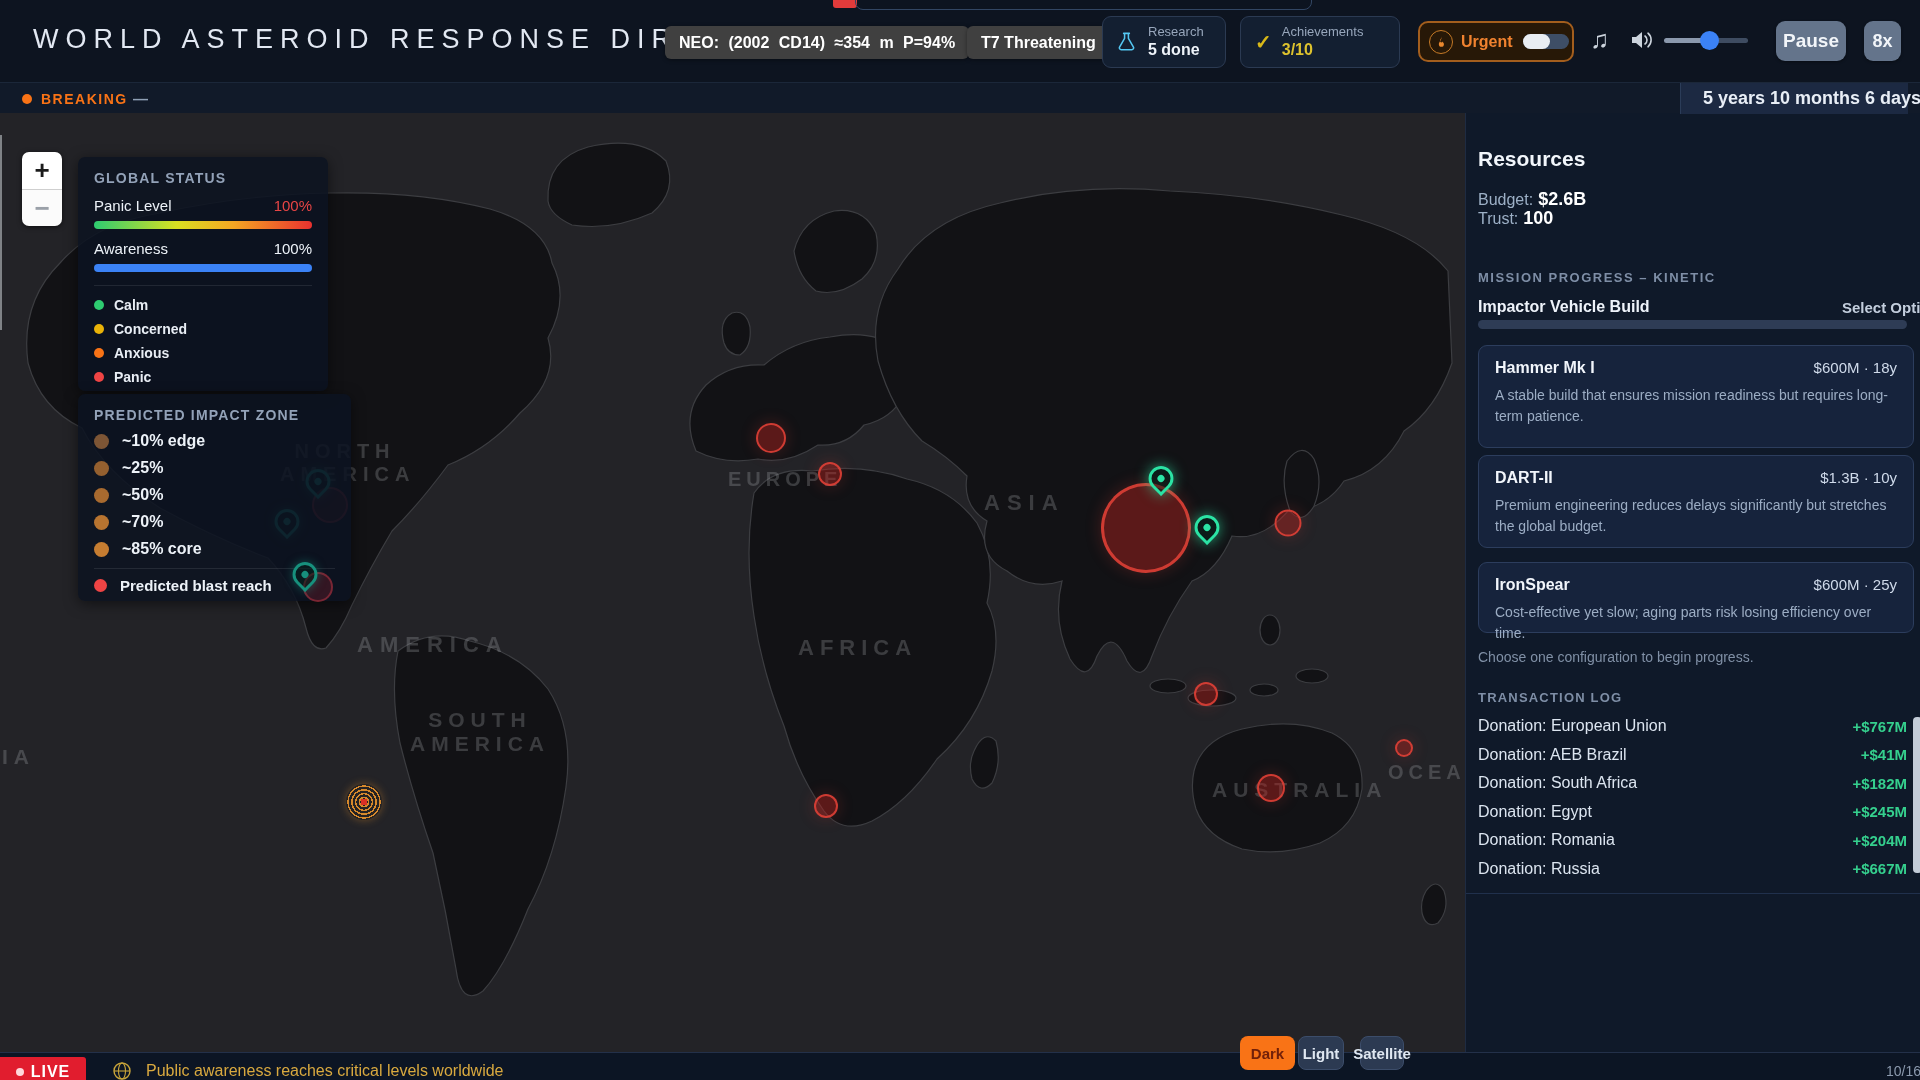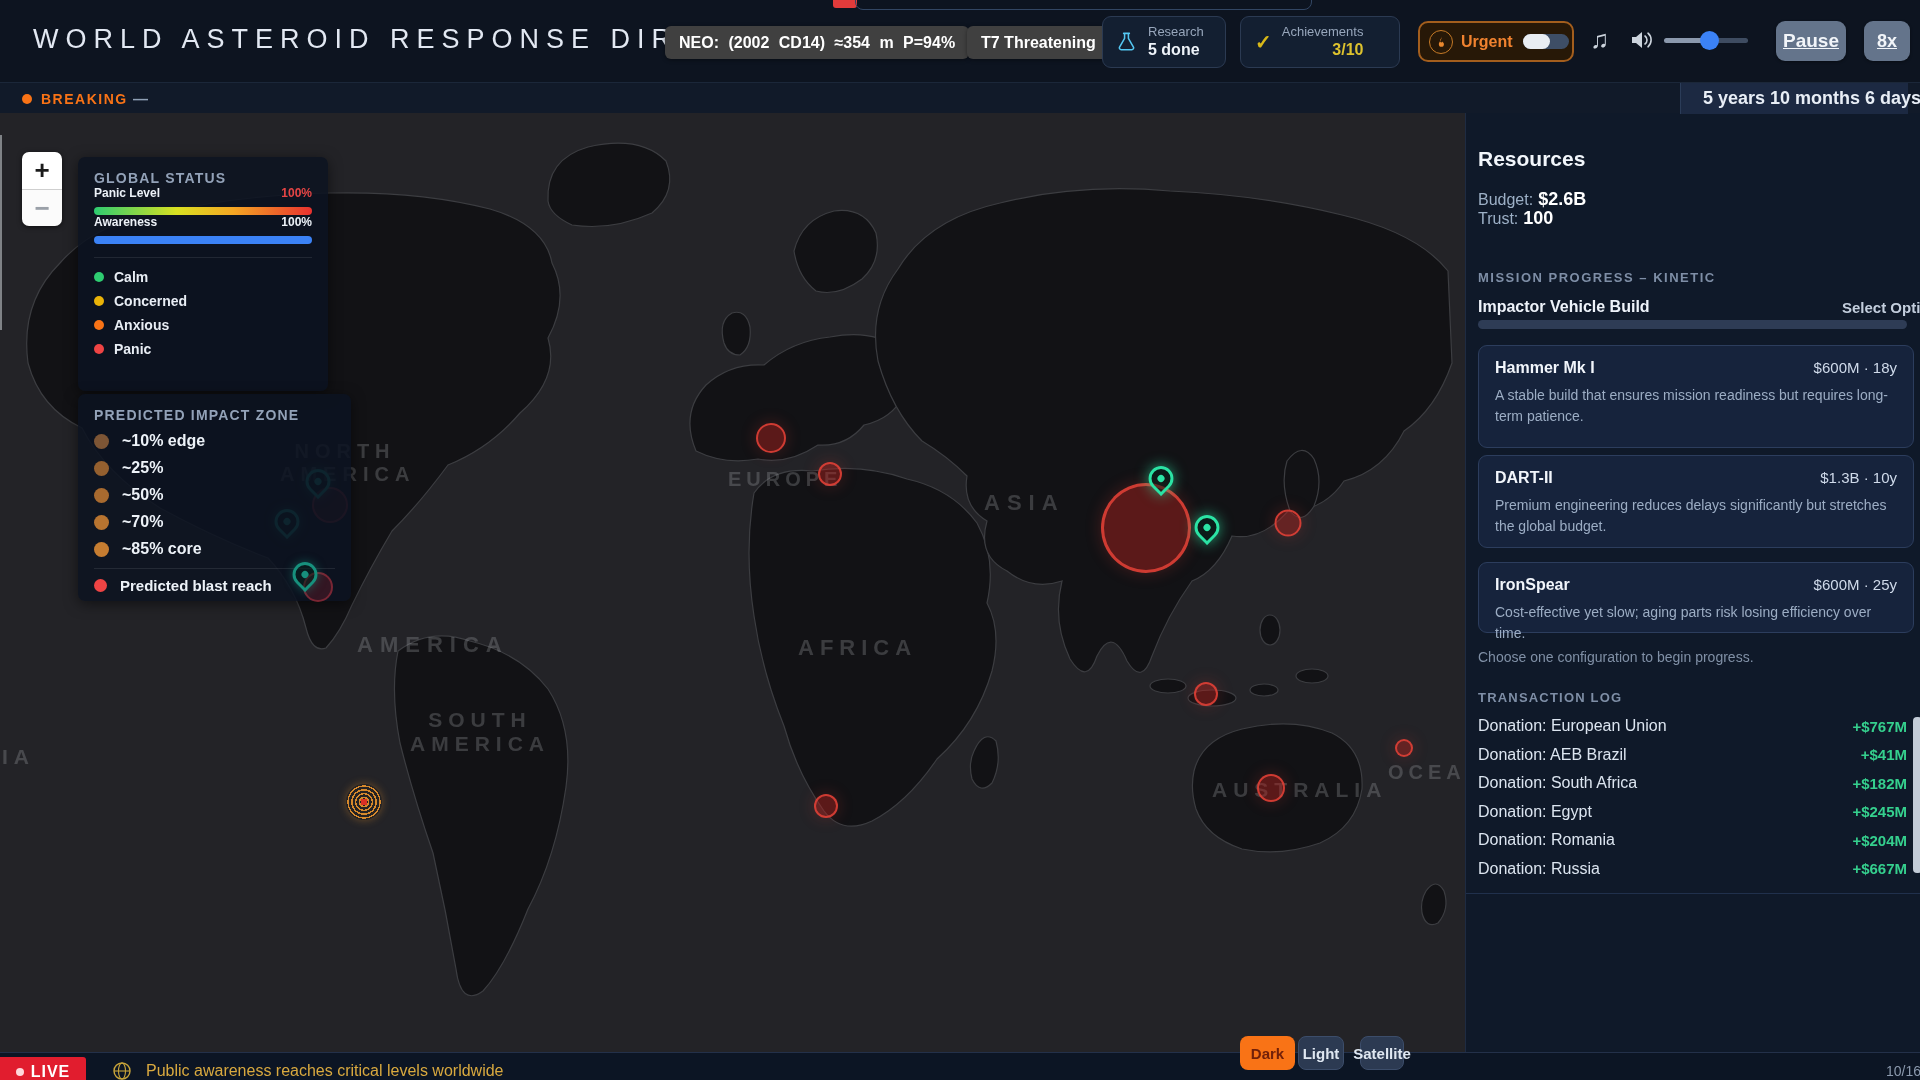--- a/index.html
+++ b/index.html
@@ -13,38 +13,38 @@
     border-radius:6px;padding:0 14px;top:26px;white-space:nowrap;box-shadow:0 1px 4px rgba(0,0,0,.4);}
   #neo-badge{left:665px;word-spacing:5px;}
   #t7-badge{left:967px;}
   .hud-box{top:16px;height:50px;background:#131f31;border:1px solid #2b3a52;border-radius:9px;display:flex;align-items:center;}
   #research-box{left:1102px;width:122px;}
   #achv-box{left:1240px;width:158px;}
   .hud-ico{margin:0 0 0 12px;display:flex;align-items:center;}
   .hud-col{margin-left:10px;line-height:1.25;}
   .hud-top{font-size:13px;color:#97a6bb;}
   .hud-val{font-size:16px;font-weight:bold;color:#eef3f9;}
-  #achv-box .hud-val{color:#ddc22e;text-align:right;}
+  #achv-box .hud-val{color:#ddc22e;}
   .check-glyph{font-size:20px;font-weight:bold;color:#d8b818;margin-left:14px;}
   #urgent-pill{left:1418px;top:21px;width:156px;height:41px;background:#271807;border:2px solid #a35e1d;
     border-radius:10px;display:flex;align-items:center;box-sizing:border-box;}
   .flame-badge{width:24px;height:24px;border-radius:50%;border:1.5px solid #c67a26;margin-left:9px;
     display:flex;align-items:center;justify-content:center;box-sizing:border-box;}
   #urgent-label{color:#f0822f;font-weight:bold;font-size:16px;margin-left:8px;}
   .toggle{margin-left:10px;width:46px;height:15px;border-radius:8px;background:#3e4e66;position:relative;}
   .toggle .knob{position:absolute;left:0;top:0;width:27px;height:15px;border-radius:8px;background:#e9edf2;}
   #music-note{left:1590px;top:25px;font-size:25px;color:#ccd4dd;}
   #speaker{left:1630px;top:30px;}
   #vol-track{left:1664px;top:38px;width:84px;height:5px;border-radius:3px;
     background:linear-gradient(90deg,#8b99ad 0 45%,#3e4c61 45%);}
   #vol-thumb{left:1700px;top:31px;width:19px;height:19px;border-radius:50%;background:#3b82f6;}
   .ctl-btn{top:21px;height:40px;background:#64748b;border-radius:9px;color:#f2f5f9;font-weight:bold;
-    font-size:19px;display:flex;align-items:center;justify-content:center;box-shadow:0 1px 3px rgba(0,0,0,.4);text-decoration:underline;}
+    font-size:19px;display:flex;align-items:center;justify-content:center;box-shadow:0 1px 3px rgba(0,0,0,.4);}
   #pause-btn{left:1776px;width:70px;}
-  #speed-btn{left:1864px;width:46px;font-size:18px;}
+  #speed-btn{left:1864px;width:37px;font-size:18px;}
   #top-fragment{left:833px;top:0;width:24px;height:8px;background:#e23b3b;border-radius:0 0 3px 3px;}
   #top-outline{left:855px;top:-16px;width:455px;height:24px;border:1px solid #324663;border-radius:8px;}
   
   #ticker{left:0;top:82px;width:1920px;height:31px;background:#111a29;border-top:1px solid #1b2739;
     box-sizing:border-box;z-index:55;}
   #ticker-dot{left:22px;top:11px;width:10px;height:10px;border-radius:50%;background:#f97316;}
   #ticker-breaking{left:41px;top:8px;font-size:14px;font-weight:bold;letter-spacing:1.5px;color:#f97316;}
   #ticker-sep{left:133px;top:7px;font-size:15px;color:#8fa0b5;font-weight:bold;}
   #countdown{left:1680px;top:0;width:228px;height:31px;background:#1c2942;border-left:1px solid #2b3c58;
     color:#e8eef6;font-weight:bold;font-size:18px;line-height:30px;padding-left:22px;box-sizing:border-box;white-space:nowrap;}
@@ -66,21 +66,21 @@
     background:repeating-radial-gradient(circle at 50% 50%,rgba(224,142,44,.95) 0 1.4px,rgba(45,32,18,.18) 1.4px 3.8px);
     box-shadow:0 0 9px rgba(224,142,44,.4);}
   .spiral::after{content:"";position:absolute;left:50%;top:50%;width:6px;height:6px;margin:-3px 0 0 -3px;background:#d93025;}
   #edge-line{left:0;top:22px;width:2px;height:195px;background:rgba(220,225,230,.5);}
   
   .map-panel{position:absolute;background:rgba(12,19,33,.86);border-radius:7px;box-shadow:0 3px 14px rgba(0,0,0,.5);
     padding:13px 16px;box-sizing:border-box;z-index:5;}
   #panel-status{left:78px;top:44px;width:250px;height:234px;}
   #panel-impact{left:78px;top:281px;width:273px;height:207px;}
   .panel-title{font-size:14px;letter-spacing:1.2px;color:#93a2b8;font-weight:bold;}
-  .stat-row{display:flex;justify-content:space-between;font-size:12px;font-weight:bold;color:#edf2f8;}
+  .stat-row{display:flex;justify-content:space-between;margin-top:11px;font-size:15px;font-weight:normal;color:#edf2f8;}
   .bar{height:8px;border-radius:4px;margin-top:7px;}
   #panic-bar{background:linear-gradient(90deg,#2ecc71 0%,#d9e021 38%,#f5a623 64%,#e8312f 100%);}
   .panel-div{height:1px;background:rgba(255,255,255,.09);margin:13px 0 11px;}
   .legend-row{display:flex;align-items:center;margin-top:8px;font-size:14px;font-weight:bold;color:#e8edf4;}
   .dot{width:10px;height:10px;border-radius:50%;margin-right:10px;flex:none;}
   .ring-row{display:flex;align-items:center;margin-top:9px;font-size:16px;font-weight:bold;color:#edf2f8;}
   .ring-dot{width:15px;height:15px;border-radius:50%;margin-right:13px;flex:none;}
   #blast-row .ring-dot{width:13px;height:13px;}
   
   #zoomctl{left:22px;top:39px;width:40px;border-radius:7px;overflow:hidden;z-index:6;

